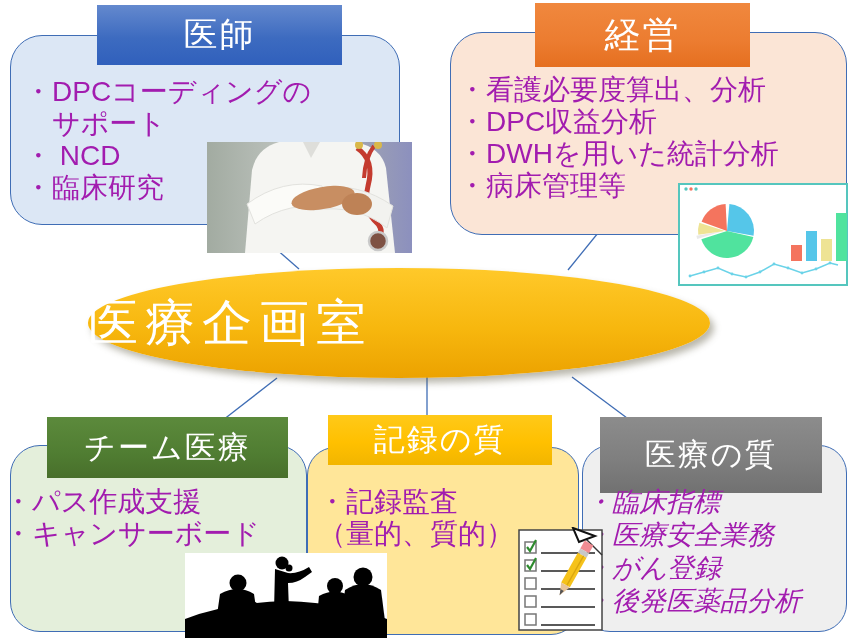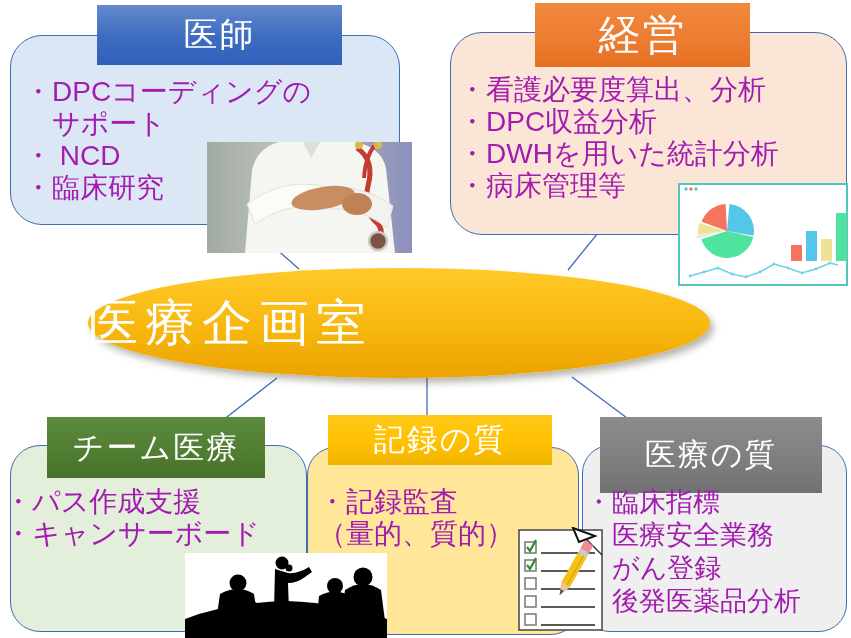--- a/index.html
+++ b/index.html
@@ -15,35 +15,35 @@
   .p-team{left:10px;top:445px;width:295px;height:185px;border-radius:30px;background:#E4EFDB;}
   .p-records{left:307px;top:447px;width:270px;height:186px;border-radius:28px;background:#FFE699;}
   .p-quality{left:582px;top:445px;width:263px;height:185px;border-radius:28px;background:#EFEFEF;}
   
   .hdr{
     position:absolute;z-index:4;display:flex;align-items:center;justify-content:center;
     color:#fff;letter-spacing:2px;white-space:nowrap;
   }
   .h-doctor{left:97px;top:5px;width:245px;height:60px;font-size:34px;
     background:linear-gradient(180deg,#6489CE 0%,#3D6BC0 55%,#3060BC 100%);}
-  .h-mgmt{left:535px;top:3px;width:215px;height:64px;font-size:42px;
+  .h-mgmt{left:535px;top:3px;width:215px;height:64px;font-size:36px;
     background:linear-gradient(180deg,#F0883E 0%,#EC7C30 60%,#E56F20 100%);}
-  .h-team{left:47px;top:417px;width:218px;height:61px;font-size:31px;
+  .h-team{left:47px;top:417px;width:241px;height:61px;font-size:31px;
     background:linear-gradient(180deg,#5C8A3C 0%,#507D32 60%,#486F2B 100%);}
   .h-records{left:328px;top:415px;width:224px;height:50px;font-size:31px;
     background:linear-gradient(180deg,#FFC919 0%,#FFC000 55%,#F2B500 100%);}
   .h-quality{left:600px;top:417px;width:222px;height:76px;font-size:31px;
     background:linear-gradient(180deg,#8C8C8C 0%,#7F7F7F 55%,#717171 100%);}
   
   .items{position:absolute;z-index:4;color:#a21caf;font-size:28px;line-height:32px;white-space:nowrap;}
   .i-doctor{left:24px;top:76px;}
   .i-mgmt{left:458px;top:74px;}
   .i-team{left:4px;top:486px;}
   .i-records{left:318px;top:486px;}
-  .i-quality{left:585px;top:486px;font-size:27px;line-height:33px;}
+  .i-quality{left:585px;top:486px;font-size:27px;line-height:33px;font-style:italic;}
   
   .ellipse{
     position:absolute;z-index:3;left:88px;top:268px;width:622px;height:110px;border-radius:50%;
     background:linear-gradient(180deg,#FFC92A 0%,#F7B70E 55%,#ECA200 100%);
     box-shadow:4px 5px 7px rgba(100,95,70,.45);
     display:flex;align-items:center;justify-content:flex-start;
   }
   .ellipse span{color:#fff;font-size:50px;letter-spacing:7px;white-space:nowrap;}
   .pic{position:absolute;z-index:5;}
 </style>

